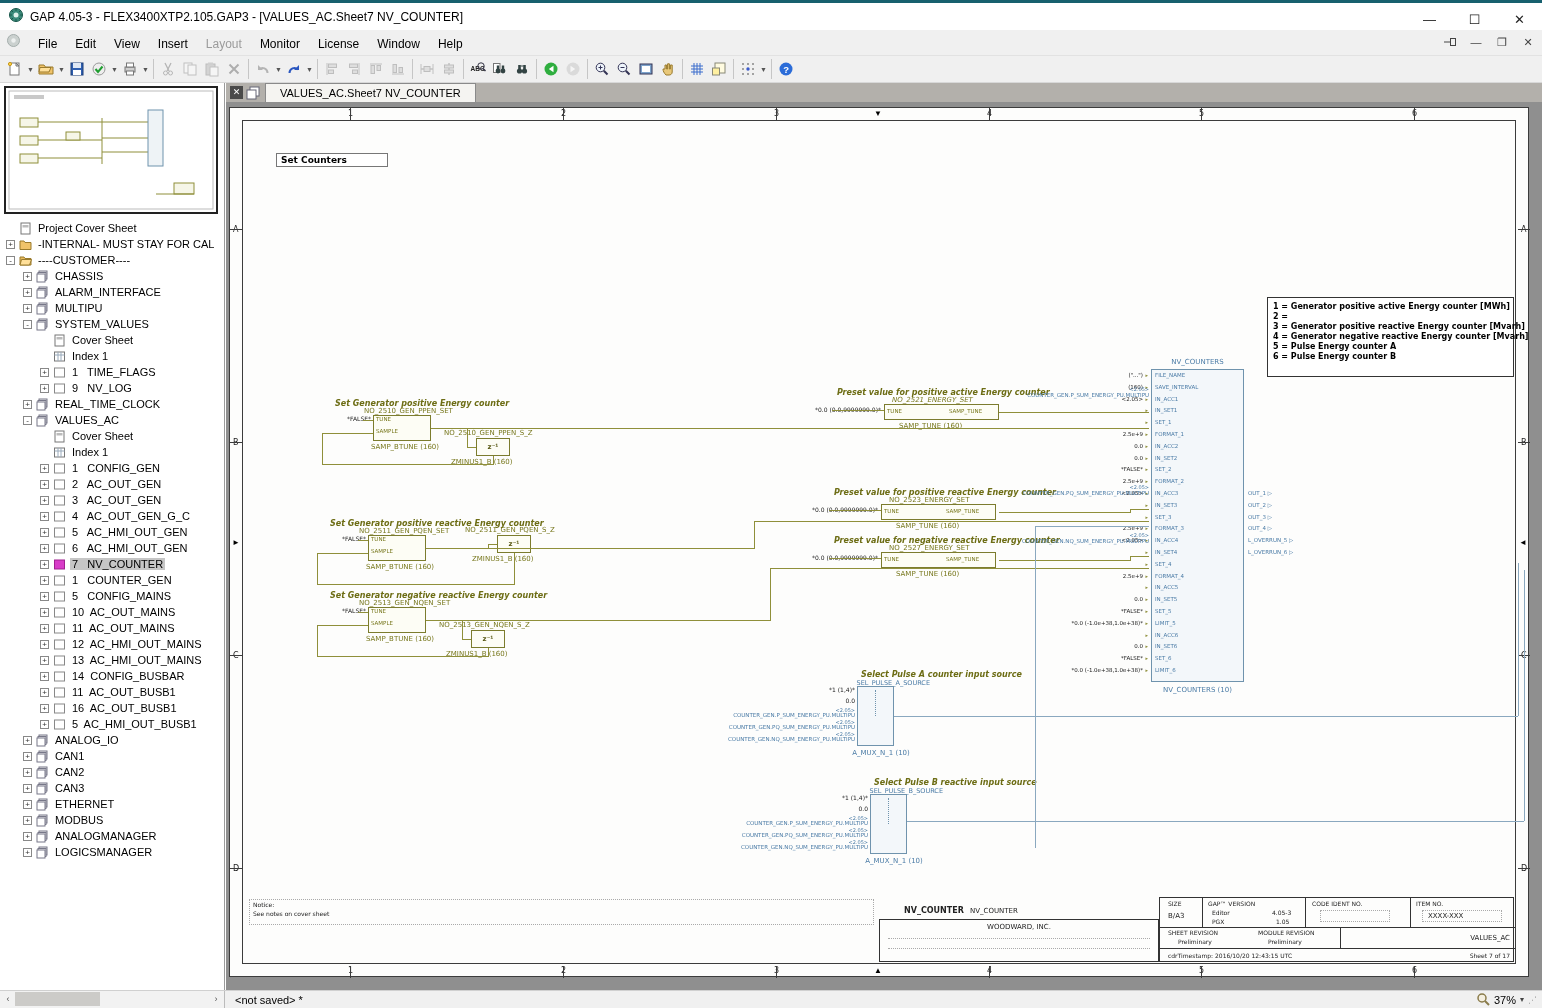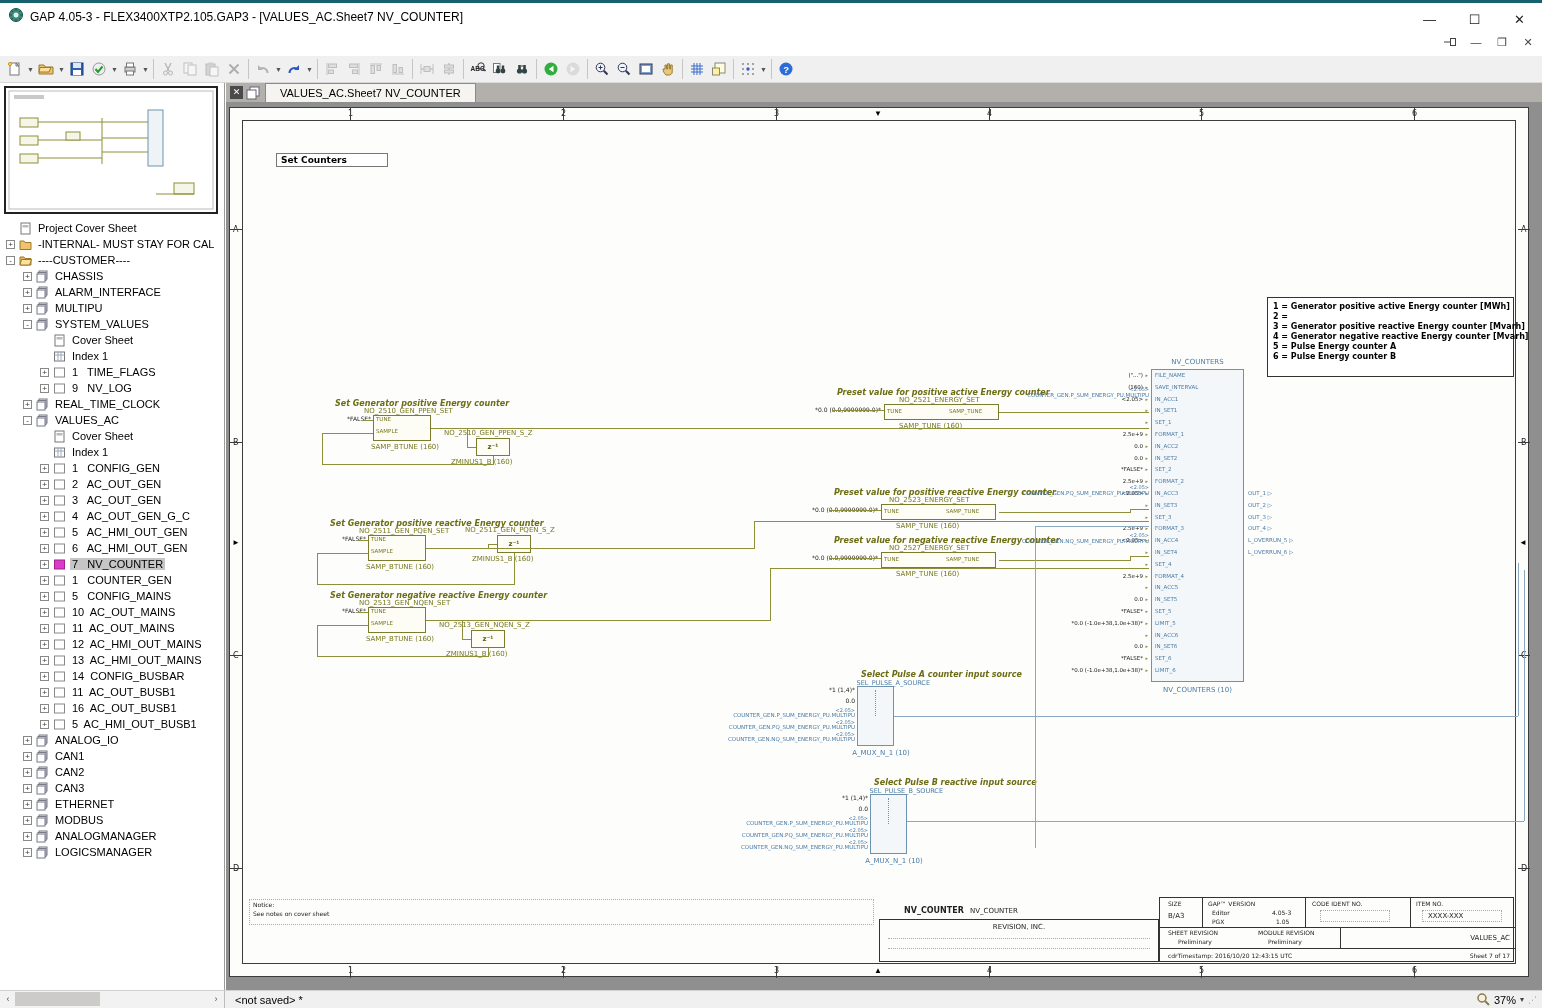--- a/index.html
+++ b/index.html
@@ -95,20 +95,29 @@
         </svg>
     </span>
     <span class="title">GAP 4.05-3  - FLEX3400XTP2.105.GAP3 - [VALUES_AC.Sheet7  NV_COUNTER]</span>
     <div class="winbtns">
       <div class="winbtn">—</div>
       <div class="winbtn">☐</div>
       <div class="winbtn close">✕</div>
     </div>
   </div>
 
+  <div class="menubar">
+    <span class="gapico">
+      <svg width="15" height="15">
+          <circle cx="7.5" cy="7.5" r="6" fill="#bfc7c5" stroke="#8a9794"></circle>
+          <circle cx="7.5" cy="7.5" r="2.2" fill="#eef2f1"></circle>
+        </svg>
+    </span>
+    <span id="menu-items"><span class="menu-item">File</span><span class="menu-item">Edit</span><span class="menu-item">View</span><span class="menu-item">Insert</span><span class="menu-item disabled">Layout</span><span class="menu-item">Monitor</span><span class="menu-item">License</span><span class="menu-item">Window</span><span class="menu-item">Help</span></span>
+  </div>
   <div class="mdibtns">
     <span class="mdibtn">
         <svg width="14" height="12">
           <path d="M1 6h6" stroke="#444"></path>
           <rect x="7.5" y="2.5" width="5" height="7" fill="none" stroke="#444"></rect>
         </svg>
       </span>
     <span class="mdibtn">—</span>
     <span class="mdibtn">❐</span>
     <span class="mdibtn">✕</span>
@@ -676,21 +685,21 @@
               <div class="nv-out" style="left: 113px; top: 193px;">L_OVERRUN_6 ▷</div>
             </div>
 
           <div class="dotbox" style="left:19px;top:791px;width:625px;height:26px;"></div>
           <div class="tb-txt" style="left:23px;top:793px;">Notice:</div>
           <div class="tb-txt" style="left:23px;top:802px;">See notes on cover sheet</div>
 
           <div class="tb-txt tb-big" style="left:674px;top:798px;">NV_COUNTER</div>
           <div class="tb-txt" style="left:740px;top:799px;font-size:7px;">NV_COUNTER</div>
           <div class="abs" style="left:649px;top:811px;width:280px;height:43px;border:1px solid #333;">
-            <div class="tb-txt" style="left:0;top:3px;width:278px;text-align:center;font-size:7px;">REVISION, INC.</div>
+            <div class="tb-txt" style="left:0;top:3px;width:278px;text-align:center;font-size:7px;">WOODWARD, INC.</div>
             <div class="dotbox" style="left:8px;top:18px;width:262px;height:0;border-bottom:none;"></div>
             <div class="dotbox" style="left:8px;top:28px;width:262px;height:0;border-bottom:none;"></div>
           </div>
           <div class="abs" style="left:929px;top:789px;width:355px;height:65px;border:1px solid #333;">
             <div class="tb-line" style="left:0;top:29px;width:355px;height:1px;"></div>
             <div class="tb-line" style="left:0;top:50px;width:355px;height:1px;"></div>
             <div class="tb-line" style="left:42px;top:0;width:1px;height:29px;"></div>
             <div class="tb-line" style="left:145px;top:0;width:1px;height:29px;"></div>
             <div class="tb-line" style="left:250px;top:0;width:1px;height:29px;"></div>
             <div class="tb-line" style="left:180px;top:29px;width:1px;height:21px;"></div>
@@ -769,21 +778,21 @@
               <div class="wire-ol" style="left: -13px; top: 34px; width: 51px; height: 1px;"></div>
               <div class="wire-ol" style="left: -13px; top: 34px; width: 1px; height: 31px;"></div>
               <div class="wire-ol" style="left: -13px; top: 65px; width: 172px; height: 1px;"></div>
               <div class="wire-ol" style="left: 158px; top: 57px; width: 1px; height: 8px;"></div>
               <div class="wire-ol" style="left: 96px; top: 29px; width: 45px; height: 1px;"></div>
               <div class="wire-ol" style="left: 132px; top: 29px; width: 1px; height: 20px;"></div>
               <div class="wire-ol" style="left: 132px; top: 48px; width: 9px; height: 1px;"></div>
             </div>
             <div class="abs" style="left: 607px; top: 280px; width: 240px; height: 45px;">
               <div class="g-title" style="left: 0px; top: 0px;">Preset value for positive active Energy counter</div>
-              <div class="g-name" style="left: 62px; top: 8px;">NO_2521_ENERGY_SET</div>
+              <div class="g-name" style="left: 55px; top: 8px; font-style: italic;">NO_2521_ENERGY_SET</div>
               <div class="g-block" style="left: 47px; top: 16px; width: 115px; height: 16px;"></div>
               <div class="g-pin" style="left: 50px; top: 20px;">TUNE</div>
               <div class="g-pin" style="left: 112px; top: 20px;">SAMP_TUNE</div>
               <div class="g-val" style="left: -80px; top: 18px; width: 124px;">*0.0 (0.0,9999999.0)*</div>
               <div class="g-tune" style="left: 62px; top: 34px;">SAMP_TUNE (160)</div>
               <div class="wire-ol" style="left: -5px; top: 22px; width: 52px; height: 1px;"></div>
             </div>
             <div class="abs" style="left: 604px; top: 380px; width: 240px; height: 45px;">
               <div class="g-title" style="left: 0px; top: 0px;">Preset value for positive reactive Energy counter</div>
               <div class="g-name" style="left: 55px; top: 8px;">NO_2523_ENERGY_SET</div>

